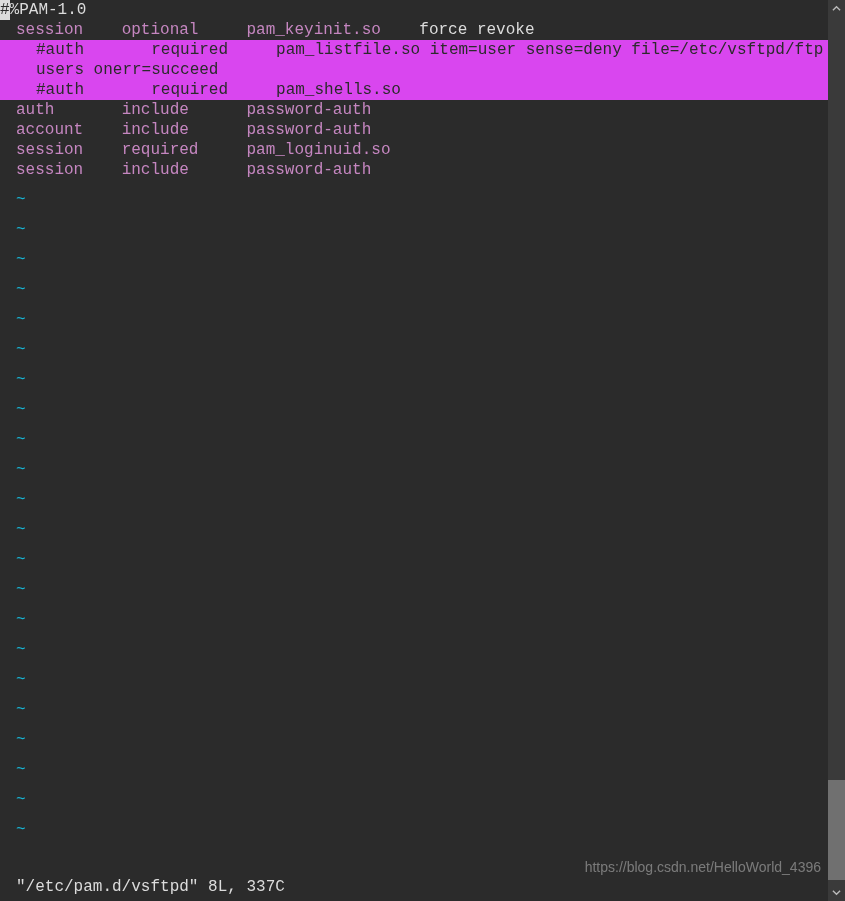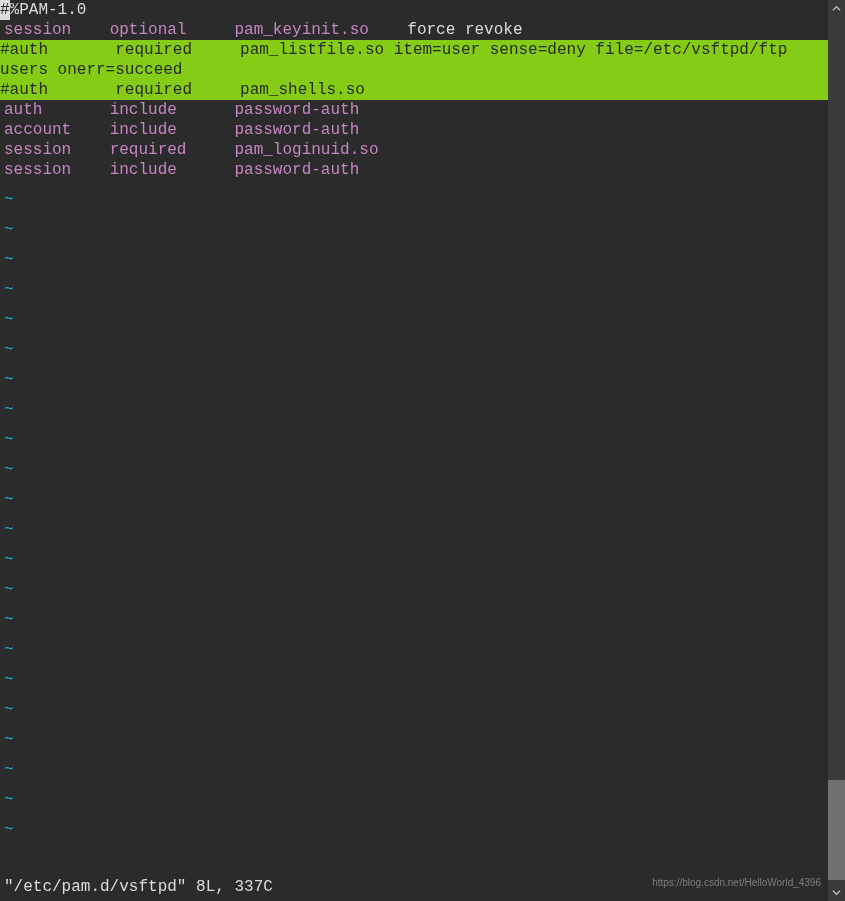--- a/index.html
+++ b/index.html
@@ -20,24 +20,25 @@
     white-space: pre;
   }
   .line { height: 20px; }
   .cursor-cell {
     display: inline-block;
     width: 0.6em;
     background: #dcdcdc;
     color: #2b2b2b;
   }
   .visual-sel {
-    background: #84cc16;
+    background: #d946ef;
     color: #2b2b2b;
     display: inline-block;
     width: 100%;
+    padding-left: 36px;
   }
   .visual-sel .kw { color: #2b2b2b; }
   .tilde { color: #17b6d6; }
   .kw    { color: #c586c0; }  
   .status-line {
     position: absolute;
     left: 0; bottom: 4px;
     width: 828px;
     height: 20px;
     color: #dcdcdc;
@@ -61,27 +62,27 @@
   .scroll-down { bottom: 0; }
   .scroll-up svg, .scroll-down svg { width: 9px; height: 9px; }
   .scroll-thumb {
     position: absolute;
     right: 0;
     width: 17px;
     background: #707070;
   }
   .watermark {
     position: absolute;
-    right: 24px; bottom: 8px;
+    right: 24px; bottom: 24px;
     color: rgba(220,220,220,0.45);
     font-family: Arial, sans-serif;
-    font-size: 10px;
+    font-size: 14px;
     pointer-events: none;
   }
-  .pad { padding-left: 4px; }
+  .pad { padding-left: 16px; }
 </style>
 </head>
 <body>
 
 <div class="editor-viewport" id="editor"><div class="line"><span class="cursor-cell">#</span><span>%PAM-1.0</span></div><div class="line pad"><span class="kw">session</span><span>    </span><span class="kw">optional</span><span>     </span><span class="kw">pam_keyinit.so</span><span>    force revoke</span></div><div class="line"><span class="visual-sel"><span>#</span><span class="kw">auth</span><span>       </span><span class="kw">required</span><span>     </span><span class="kw">pam_listfile.so</span><span> item=user sense=deny file=/etc/vsftpd/ftp</span></span></div><div class="line"><span class="visual-sel"><span>users onerr=succeed</span></span></div><div class="line"><span class="visual-sel"><span>#</span><span class="kw">auth</span><span>       </span><span class="kw">required</span><span>     </span><span class="kw">pam_shells.so</span></span></div><div class="line pad"><span class="kw">auth</span><span>       </span><span class="kw">include</span><span>      </span><span class="kw">password-auth</span></div><div class="line pad"><span class="kw">account</span><span>    </span><span class="kw">include</span><span>      </span><span class="kw">password-auth</span></div><div class="line pad"><span class="kw">session</span><span>    </span><span class="kw">required</span><span>     </span><span class="kw">pam_loginuid.so</span></div><div class="line pad"><span class="kw">session</span><span>    </span><span class="kw">include</span><span>      </span><span class="kw">password-auth</span></div><div style="height: 10px;"></div><div class="line pad"><span class="tilde">~</span></div><div style="height: 10px;"></div><div class="line pad"><span class="tilde">~</span></div><div style="height: 10px;"></div><div class="line pad"><span class="tilde">~</span></div><div style="height: 10px;"></div><div class="line pad"><span class="tilde">~</span></div><div style="height: 10px;"></div><div class="line pad"><span class="tilde">~</span></div><div style="height: 10px;"></div><div class="line pad"><span class="tilde">~</span></div><div style="height: 10px;"></div><div class="line pad"><span class="tilde">~</span></div><div style="height: 10px;"></div><div class="line pad"><span class="tilde">~</span></div><div style="height: 10px;"></div><div class="line pad"><span class="tilde">~</span></div><div style="height: 10px;"></div><div class="line pad"><span class="tilde">~</span></div><div style="height: 10px;"></div><div class="line pad"><span class="tilde">~</span></div><div style="height: 10px;"></div><div class="line pad"><span class="tilde">~</span></div><div style="height: 10px;"></div><div class="line pad"><span class="tilde">~</span></div><div style="height: 10px;"></div><div class="line pad"><span class="tilde">~</span></div><div style="height: 10px;"></div><div class="line pad"><span class="tilde">~</span></div><div style="height: 10px;"></div><div class="line pad"><span class="tilde">~</span></div><div style="height: 10px;"></div><div class="line pad"><span class="tilde">~</span></div><div style="height: 10px;"></div><div class="line pad"><span class="tilde">~</span></div><div style="height: 10px;"></div><div class="line pad"><span class="tilde">~</span></div><div style="height: 10px;"></div><div class="line pad"><span class="tilde">~</span></div><div style="height: 10px;"></div><div class="line pad"><span class="tilde">~</span></div><div style="height: 10px;"></div><div class="line pad"><span class="tilde">~</span></div></div>
 
 <div class="status-line pad">"/etc/pam.d/vsftpd" 8L, 337C</div>
 
 <div class="scrollbar-track">
   <div class="scroll-up">

